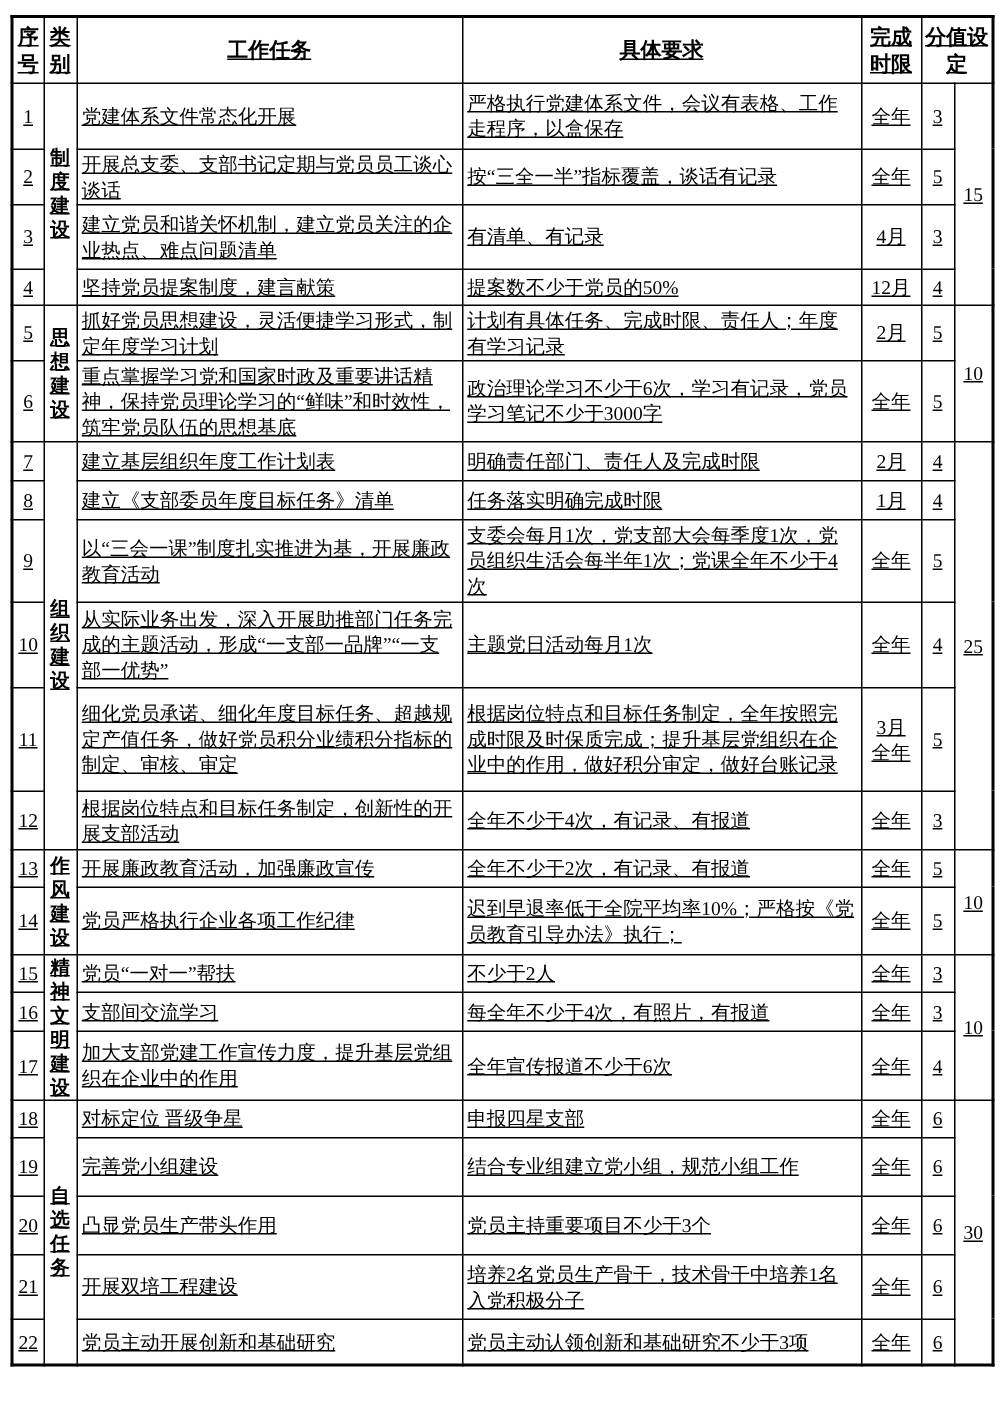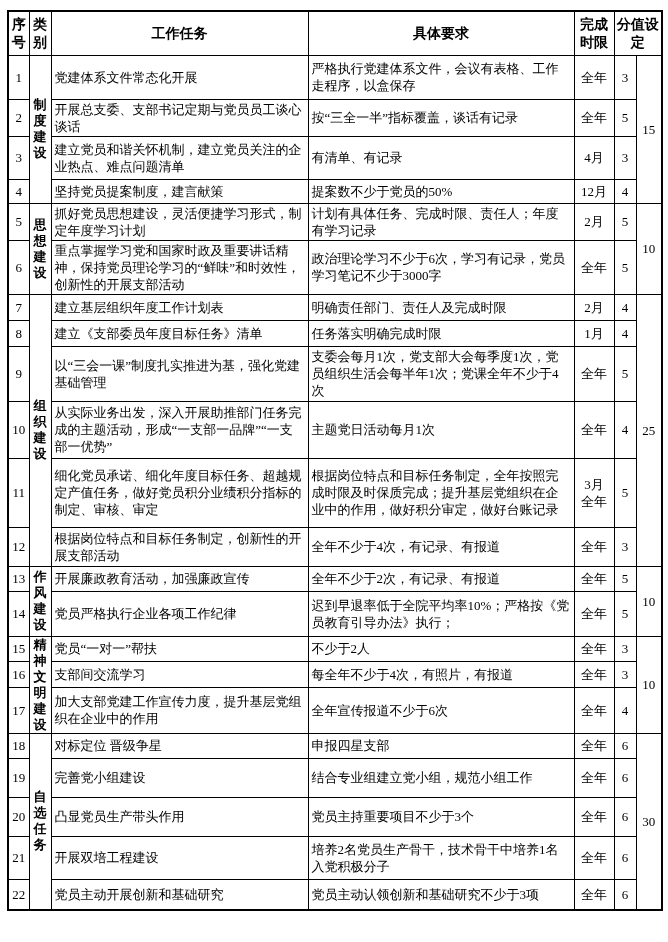--- a/index.html
+++ b/index.html
@@ -9,20 +9,21 @@
     background: #ffffff;
     color: #000000;
     font-family: "Liberation Serif", "DejaVu Serif", serif;
   }
   table.task-table {
     border-collapse: collapse;
     table-layout: fixed;
     width: 654px;
     margin: 10px 0 0 7px;
     border: 2px solid #000;
+    text-decoration: underline;
   }
   .task-table th, .task-table td {
     border: 1px solid #000;
     padding: 0;
     vertical-align: middle;
     overflow: hidden;
   }
   .task-table th {
     font-family: "Liberation Sans", "DejaVu Sans", sans-serif;
     font-weight: bold;
@@ -118,21 +119,21 @@
 建
 设</td>
         <td class="text-cell">抓好党员思想建设，灵活便捷学习形式，制定年度学习计划</td>
         <td class="text-cell">计划有具体任务、完成时限、责任人；年度有学习记录</td>
         <td class="deadline-cell">2月</td>
         <td class="score-cell">5</td>
         <td class="group-score-cell" rowspan="2">10</td>
       </tr>
       <tr style="height: 53px;">
         <td class="num-cell">6</td>
-        <td class="text-cell">重点掌握学习党和国家时政及重要讲话精神，保持党员理论学习的“鲜味”和时效性，创新性的开展支部活动</td>
+        <td class="text-cell">重点掌握学习党和国家时政及重要讲话精神，保持党员理论学习的“鲜味”和时效性，筑牢党员队伍的思想基底</td>
         <td class="text-cell">政治理论学习不少于6次，学习有记录，党员学习笔记不少于3000字</td>
         <td class="deadline-cell">全年</td>
         <td class="score-cell">5</td>
       </tr>
       <tr style="height: 26px;">
         <td class="num-cell">7</td>
         <td class="category-cell" rowspan="6">组
 织
 建
 设</td>
@@ -144,21 +145,21 @@
       </tr>
       <tr style="height: 26px;">
         <td class="num-cell">8</td>
         <td class="text-cell">建立《支部委员年度目标任务》清单</td>
         <td class="text-cell">任务落实明确完成时限</td>
         <td class="deadline-cell">1月</td>
         <td class="score-cell">4</td>
       </tr>
       <tr style="height: 55px;">
         <td class="num-cell">9</td>
-        <td class="text-cell">以“三会一课”制度扎实推进为基，强化党建基础管理</td>
+        <td class="text-cell">以“三会一课”制度扎实推进为基，开展廉政教育活动</td>
         <td class="text-cell">支委会每月1次，党支部大会每季度1次，党员组织生活会每半年1次；党课全年不少于4次</td>
         <td class="deadline-cell">全年</td>
         <td class="score-cell">5</td>
       </tr>
       <tr style="height: 57px;">
         <td class="num-cell">10</td>
         <td class="text-cell">从实际业务出发，深入开展助推部门任务完成的主题活动，形成“一支部一品牌”“一支部一优势”</td>
         <td class="text-cell">主题党日活动每月1次</td>
         <td class="deadline-cell">全年</td>
         <td class="score-cell">4</td>

